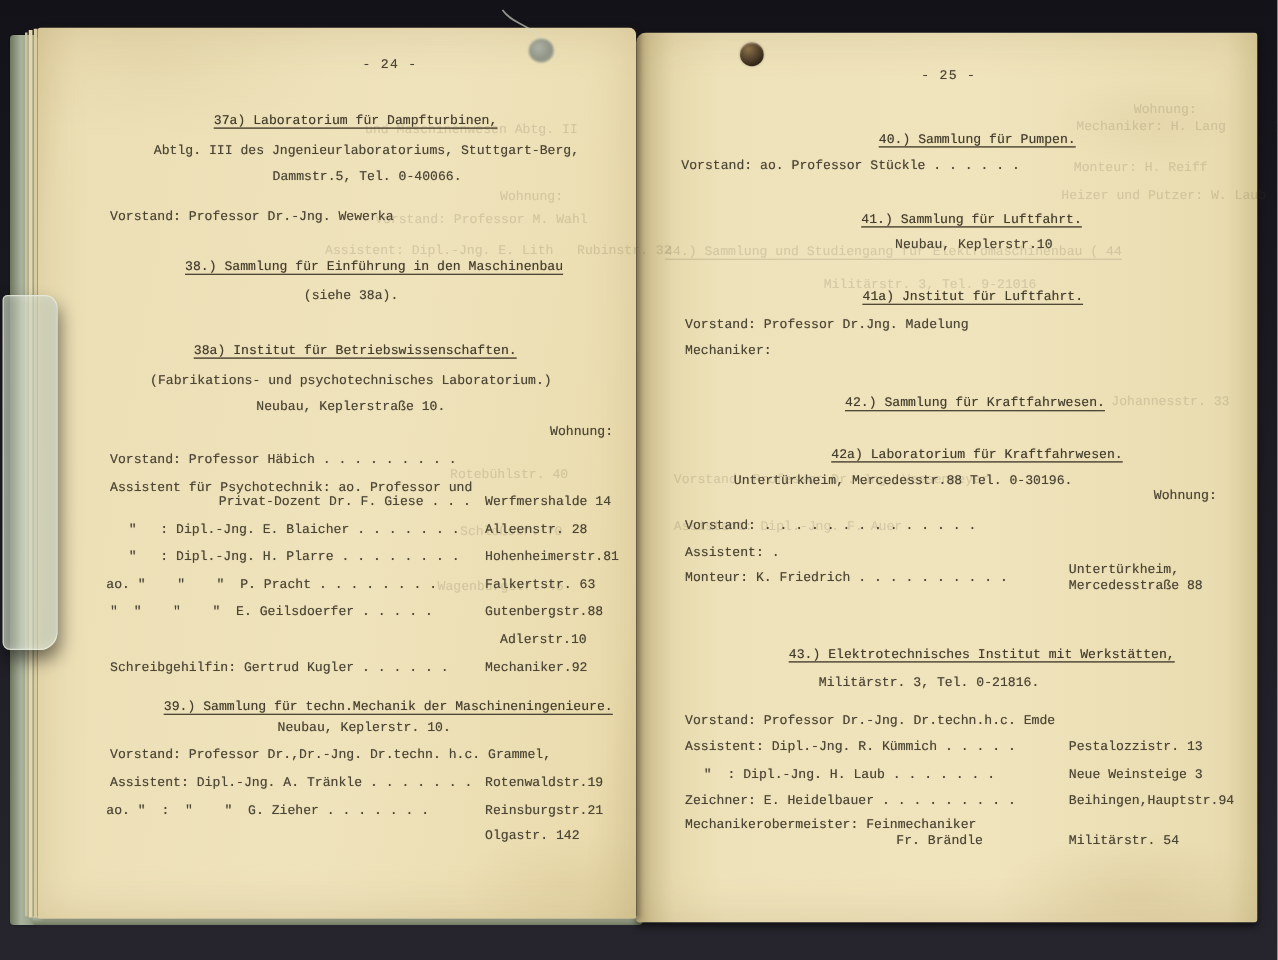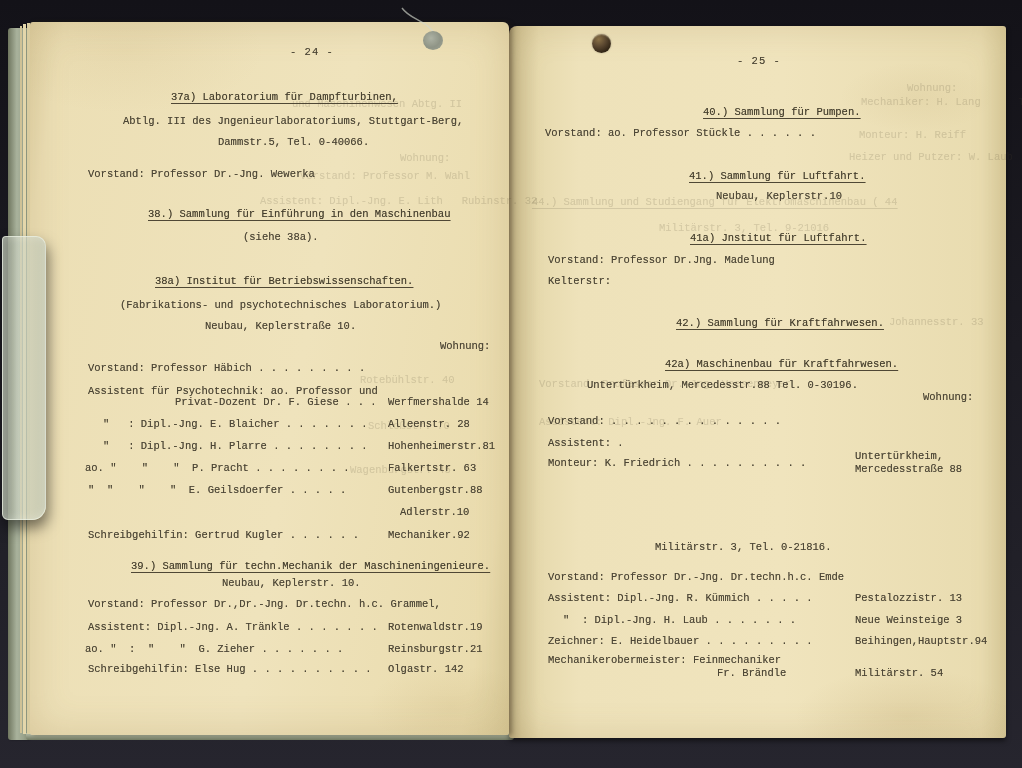--- a/index.html
+++ b/index.html
@@ -71,30 +71,31 @@
   <div class="t g" style="left:380px;top:290px">Johannesstr. 33</div>
   <div class="t g" style="left:30px;top:352px">Vorstand: Professor Dr.-Jng. Veesenmeyer</div>
   <div class="t g" style="left:30px;top:390px">Assistent: Dipl.-Jng. F. Auer</div>
 
   <div class="t h" style="left:191px;top:80px">40.) Sammlung für Pumpen.</div>
   <div class="t" style="left:36px;top:101px">Vorstand: ao. Professor Stückle . . . . . .</div>
   <div class="t h" style="left:177px;top:144px">41.) Sammlung für Luftfahrt.</div>
   <div class="t" style="left:207px;top:164px">Neubau, Keplerstr.10</div>
   <div class="t h" style="left:178px;top:206px">41a) Jnstitut für Luftfahrt.</div>
   <div class="t" style="left:39px;top:228px">Vorstand: Professor Dr.Jng. Madelung</div>
-  <div class="t" style="left:39px;top:249px">Kelterstr:</div>
+  <div class="t" style="left:39px;top:249px">Mechaniker:</div>
   <div class="t h" style="left:164px;top:291px">42.) Sammlung für Kraftfahrwesen.</div>
-  <div class="t h" style="left:153px;top:332px">42a) Maschinenbau für Kraftfahrwesen.</div>
+  <div class="t h" style="left:153px;top:332px">42a) Laboratorium für Kraftfahrwesen.</div>
   <div class="t" style="left:78px;top:353px">Untertürkheim, Mercedesstr.88 Tel. 0-30196.</div>
   <div class="t" style="left:414px;top:365px">Wohnung:</div>
   <div class="t" style="left:39px;top:389px">Vorstand: . . . . . . . . . . . . . .</div>
   <div class="t" style="left:39px;top:411px">Assistent: .</div>
   <div class="t" style="left:39px;top:431px">Monteur: K. Friedrich . . . . . . . . . .</div>
   <div class="t" style="left:346px;top:424px">Untertürkheim,</div>
   <div class="t" style="left:346px;top:437px">Mercedesstraße 88</div>
+  <div class="t h" style="left:119px;top:492px">43.) Elektrotechnisches Institut mit Werkstätten,</div>
   <div class="t" style="left:146px;top:515px">Militärstr. 3, Tel. 0-21816.</div>
   <div class="t" style="left:39px;top:545px">Vorstand: Professor Dr.-Jng. Dr.techn.h.c. Emde</div>
   <div class="t" style="left:39px;top:566px">Assistent: Dipl.-Jng. R. Kümmich . . . . .</div>
   <div class="t" style="left:346px;top:566px">Pestalozzistr. 13</div>
   <div class="t" style="left:54px;top:588px">"  : Dipl.-Jng. H. Laub . . . . . . .</div>
   <div class="t" style="left:346px;top:588px">Neue Weinsteige 3</div>
   <div class="t" style="left:39px;top:609px">Zeichner: E. Heidelbauer . . . . . . . . .</div>
   <div class="t" style="left:346px;top:609px">Beihingen,Hauptstr.94</div>
   <div class="t" style="left:39px;top:628px">Mechanikerobermeister: Feinmechaniker</div>
   <div class="t" style="left:208px;top:641px">Fr. Brändle</div>
@@ -137,21 +138,20 @@
   <div class="t" style="left:370px;top:484px">Adlerstr.10</div>
   <div class="t" style="left:58px;top:507px">Schreibgehilfin: Gertrud Kugler . . . . . .</div>
   <div class="t" style="left:358px;top:507px">Mechaniker.92</div>
   <div class="t h" style="left:98px;top:538px">39.) Sammlung für techn.Mechanik der Maschineningenieure.</div>
   <div class="t" style="left:192px;top:555px">Neubau, Keplerstr. 10.</div>
   <div class="t" style="left:58px;top:576px">Vorstand: Professor Dr.,Dr.-Jng. Dr.techn. h.c. Grammel,</div>
   <div class="t" style="left:58px;top:599px">Assistent: Dipl.-Jng. A. Tränkle . . . . . . .</div>
   <div class="t" style="left:358px;top:599px">Rotenwaldstr.19</div>
   <div class="t" style="left:55px;top:621px">ao. "  :  "    "  G. Zieher . . . . . . .</div>
   <div class="t" style="left:358px;top:621px">Reinsburgstr.21</div>
-  <div class="t" style="left:58px;top:641px">Schreibgehilfin: Else Hug . . . . . . . . . .</div>
   <div class="t" style="left:358px;top:641px">Olgastr. 142</div>
 </div>
 
 <div class="stack-edge" style="left:20px;top:26px;width:2px;height:707px;background:#cfc296;"></div>
 <div class="stack-edge" style="left:23px;top:24px;width:3px;height:710px;background:#e4d7ab;"></div>
 <div class="stack-edge" style="left:27px;top:23px;width:3px;height:711px;background:#d9cc9f;"></div>
 
 <svg class="thread" viewBox="0 0 46 40">
   <path d="M40,34 C30,12 14,16 4,2" fill="none" stroke="#d4d8cd" stroke-width="1.4" opacity="0.65"></path>
 </svg>

